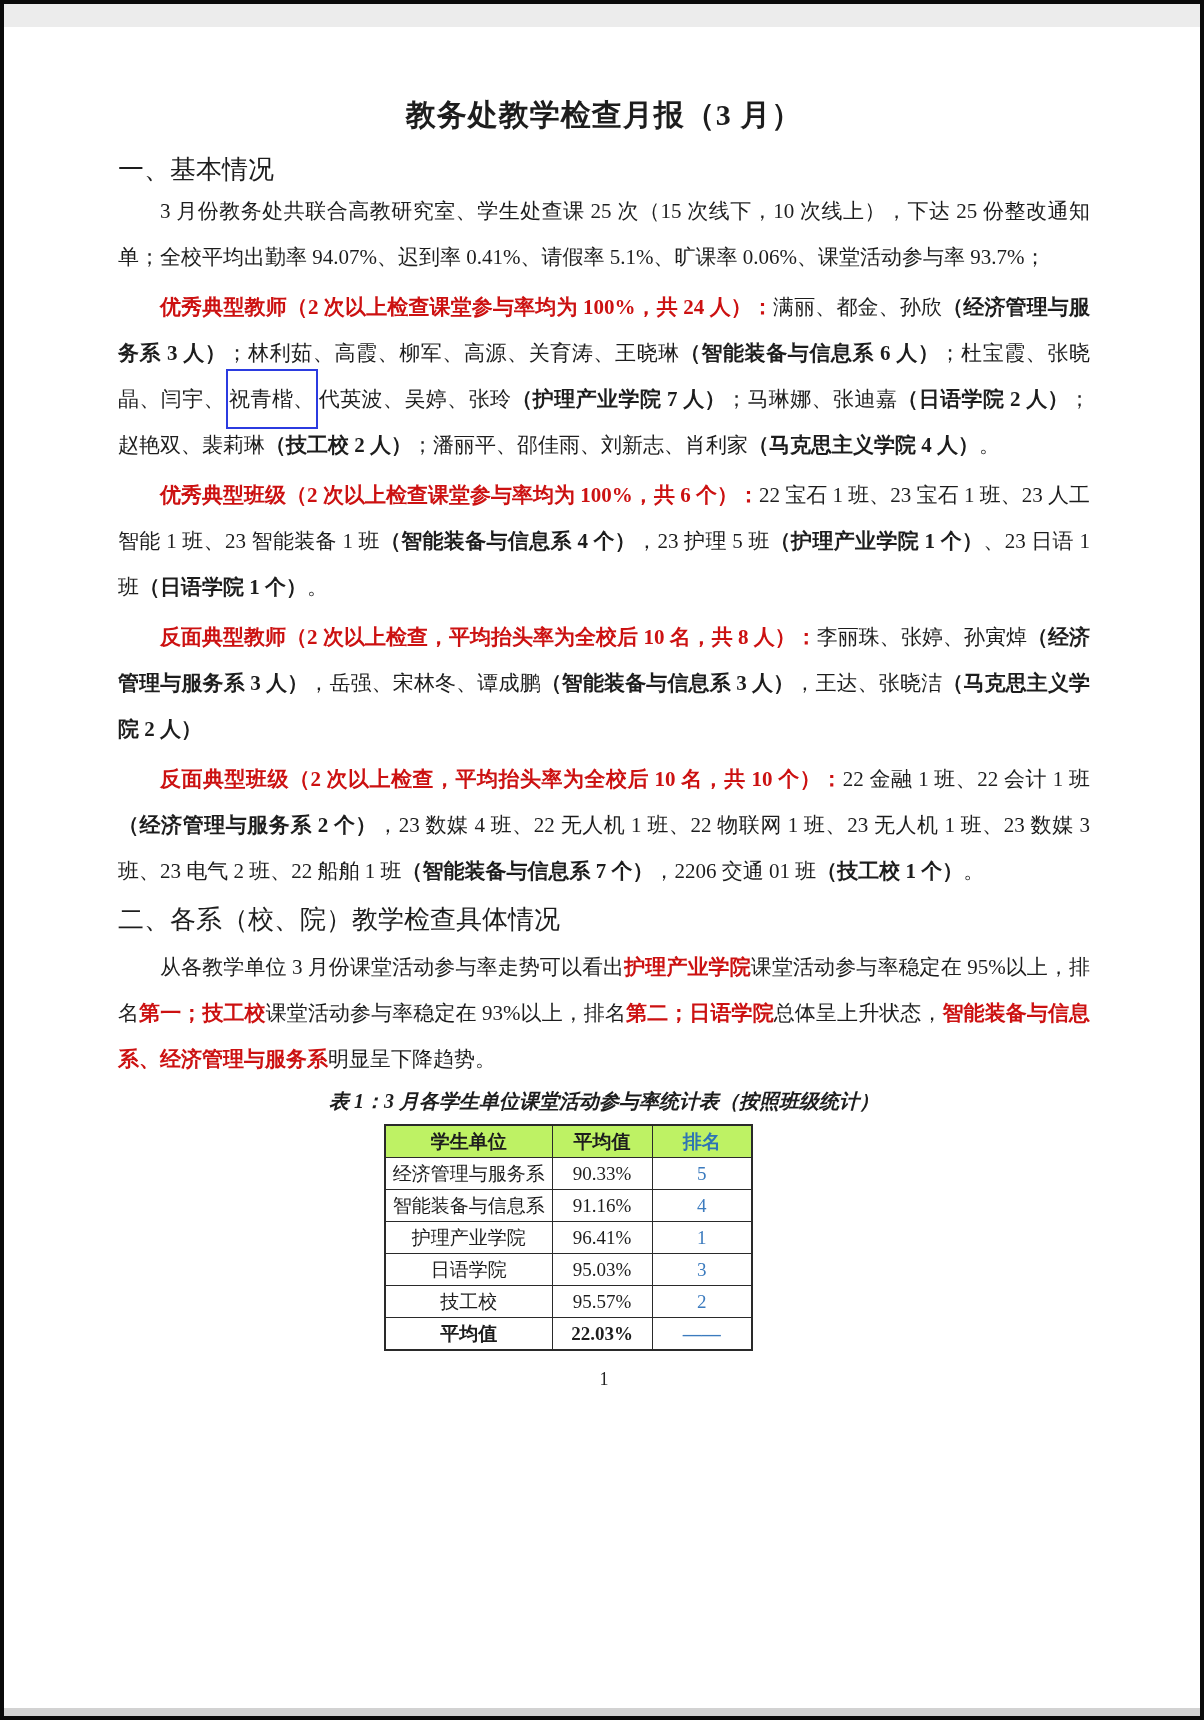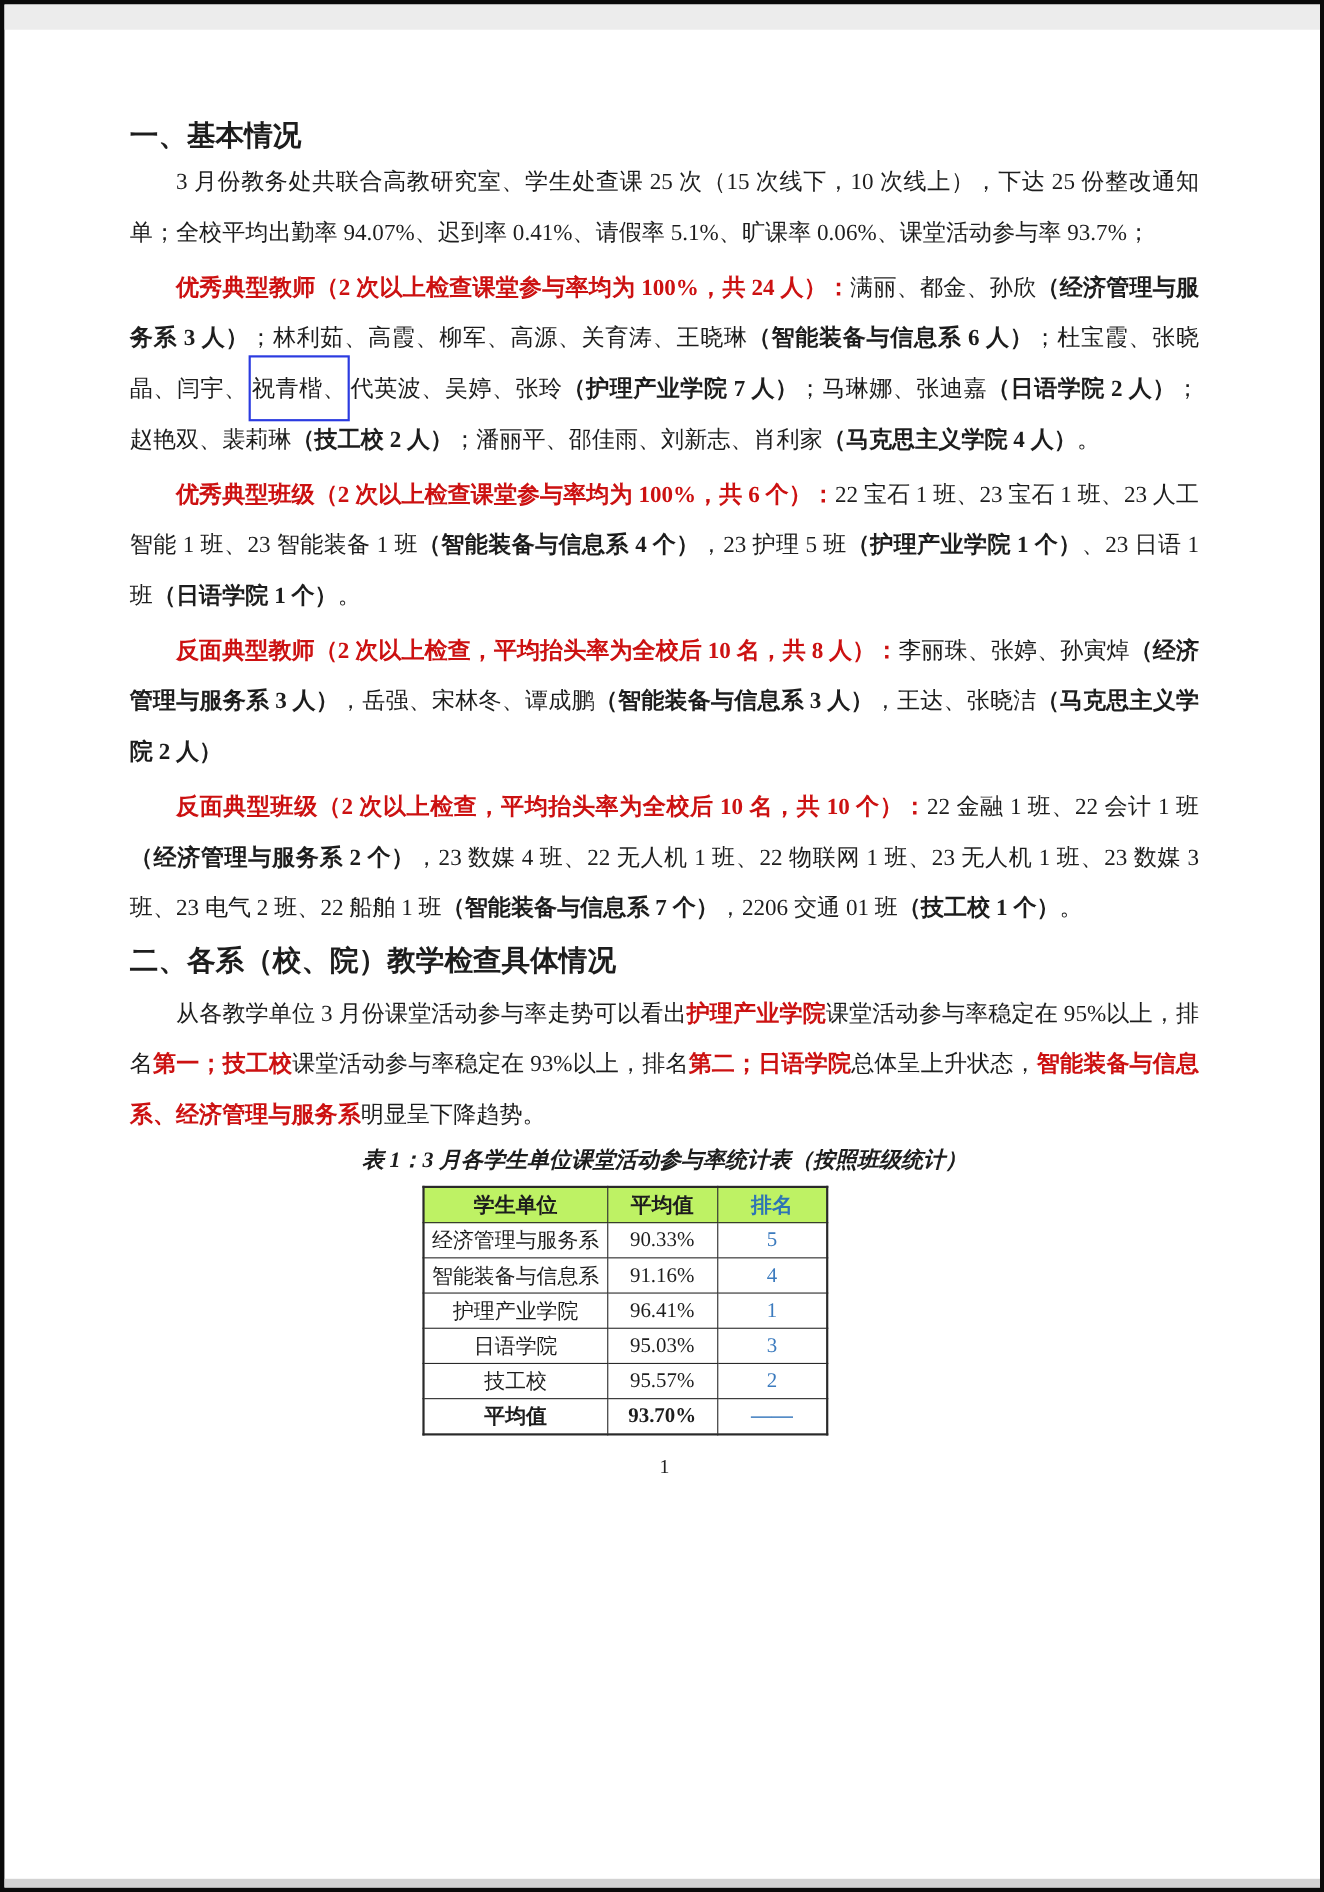--- a/index.html
+++ b/index.html
@@ -12,21 +12,21 @@
     border:4px solid #0a0a0a;background:#ffffff;overflow:hidden;
   }
   .scan-band-top{position:absolute;top:0;left:0;right:0;height:23px;background:#ececec;}
   .scan-band-bottom{position:absolute;bottom:0;left:0;right:0;height:8px;background:#d2d2d2;}
   .content{position:relative;padding:88px 110px 0 114px;box-sizing:border-box;}
   .doc-title{
     text-align:center;font-size:30px;font-weight:bold;line-height:46px;
     letter-spacing:1px;
   }
   .sec-heading{
-    font-size:26px;font-weight:bold;line-height:36px;margin-top:14px;
+    font-size:26px;font-weight:normal;line-height:36px;margin-top:14px;
   }
   .sec-heading.second{margin-top:6px;line-height:40px;}
   .body-para{
     margin:4px 0 0 0;font-size:21px;line-height:46px;text-align:justify;
     text-indent:42px;
   }
   .body-para.no-top{margin-top:0;}
   .seg-n{color:#1d1d1d;}
   .seg-b{color:#1d1d1d;font-weight:bold;}
   .seg-r{color:#cc1111;font-weight:bold;}
@@ -55,20 +55,21 @@
     margin-top:18px;text-align:center;font-size:18px;color:#222;
   }
 </style>
 </head>
 <body>
 
 <div class="page">
   <div class="scan-band-top"></div>
 
   <div class="content">
+    <div class="doc-title">教务处教学检查月报（3 月）</div>
 
     <div class="sec-heading">一、基本情况</div>
 
     <p class="body-para no-top"><span class="seg-n">3 月份教务处共联合高教研究室、学生处查课 25 次（15 次线下，10 次线上），下达 25 份整改通知单；全校平均出勤率 94.07%、迟到率 0.41%、请假率 5.1%、旷课率 0.06%、课堂活动参与率 93.7%；</span></p>
     <p class="body-para"><span class="seg-r">优秀典型教师（2 次以上检查课堂参与率均为 100%，共 24 人）：</span><span class="seg-n">满丽、都金、孙欣</span><span class="seg-b">（经济管理与服务系 3 人）</span><span class="seg-n">；林利茹、高霞、柳军、高源、关育涛、王晓琳</span><span class="seg-b">（智能装备与信息系 6 人）</span><span class="seg-n">；杜宝霞、张晓晶、闫宇、</span><span class="seg-box">祝青楷、</span><span class="seg-n">代英波、吴婷、张玲</span><span class="seg-b">（护理产业学院 7 人）</span><span class="seg-n">；马琳娜、张迪嘉</span><span class="seg-b">（日语学院 2 人）</span><span class="seg-n">；赵艳双、裴莉琳</span><span class="seg-b">（技工校 2 人）</span><span class="seg-n">；潘丽平、邵佳雨、刘新志、肖利家</span><span class="seg-b">（马克思主义学院 4 人）</span><span class="seg-n">。</span></p>
     <p class="body-para"><span class="seg-r">优秀典型班级（2 次以上检查课堂参与率均为 100%，共 6 个）：</span><span class="seg-n">22 宝石 1 班、23 宝石 1 班、23 人工智能 1 班、23 智能装备 1 班</span><span class="seg-b">（智能装备与信息系 4 个）</span><span class="seg-n">，23 护理 5 班</span><span class="seg-b">（护理产业学院 1 个）</span><span class="seg-n">、23 日语 1 班</span><span class="seg-b">（日语学院 1 个）</span><span class="seg-n">。</span></p>
     <p class="body-para"><span class="seg-r">反面典型教师（2 次以上检查，平均抬头率为全校后 10 名，共 8 人）：</span><span class="seg-n">李丽珠、张婷、孙寅焯</span><span class="seg-b">（经济管理与服务系 3 人）</span><span class="seg-n">，岳强、宋林冬、谭成鹏</span><span class="seg-b">（智能装备与信息系 3 人）</span><span class="seg-n">，王达、张晓洁</span><span class="seg-b">（马克思主义学院 2 人）</span></p>
     <p class="body-para"><span class="seg-r">反面典型班级（2 次以上检查，平均抬头率为全校后 10 名，共 10 个）：</span><span class="seg-n">22 金融 1 班、22 会计 1 班</span><span class="seg-b">（经济管理与服务系 2 个）</span><span class="seg-n">，23 数媒 4 班、22 无人机 1 班、22 物联网 1 班、23 无人机 1 班、23 数媒 3 班、23 电气 2 班、22 船舶 1 班</span><span class="seg-b">（智能装备与信息系 7 个）</span><span class="seg-n">，2206 交通 01 班</span><span class="seg-b">（技工校 1 个）</span><span class="seg-n">。</span></p>
 
     <div class="sec-heading second">二、各系（校、院）教学检查具体情况</div>
@@ -111,21 +112,21 @@
             <td>95.03%</td>
             <td>3</td>
           </tr>
           <tr>
             <td>技工校</td>
             <td>95.57%</td>
             <td>2</td>
           </tr>
           <tr>
             <td>平均值</td>
-            <td>93.70%</td>
+            <td>22.03%</td>
             <td>——</td>
           </tr>
         </tbody>
     </table>
 
     <div class="page-number">1</div>
   </div>
 
   <div class="scan-band-bottom"></div>
 </div>

